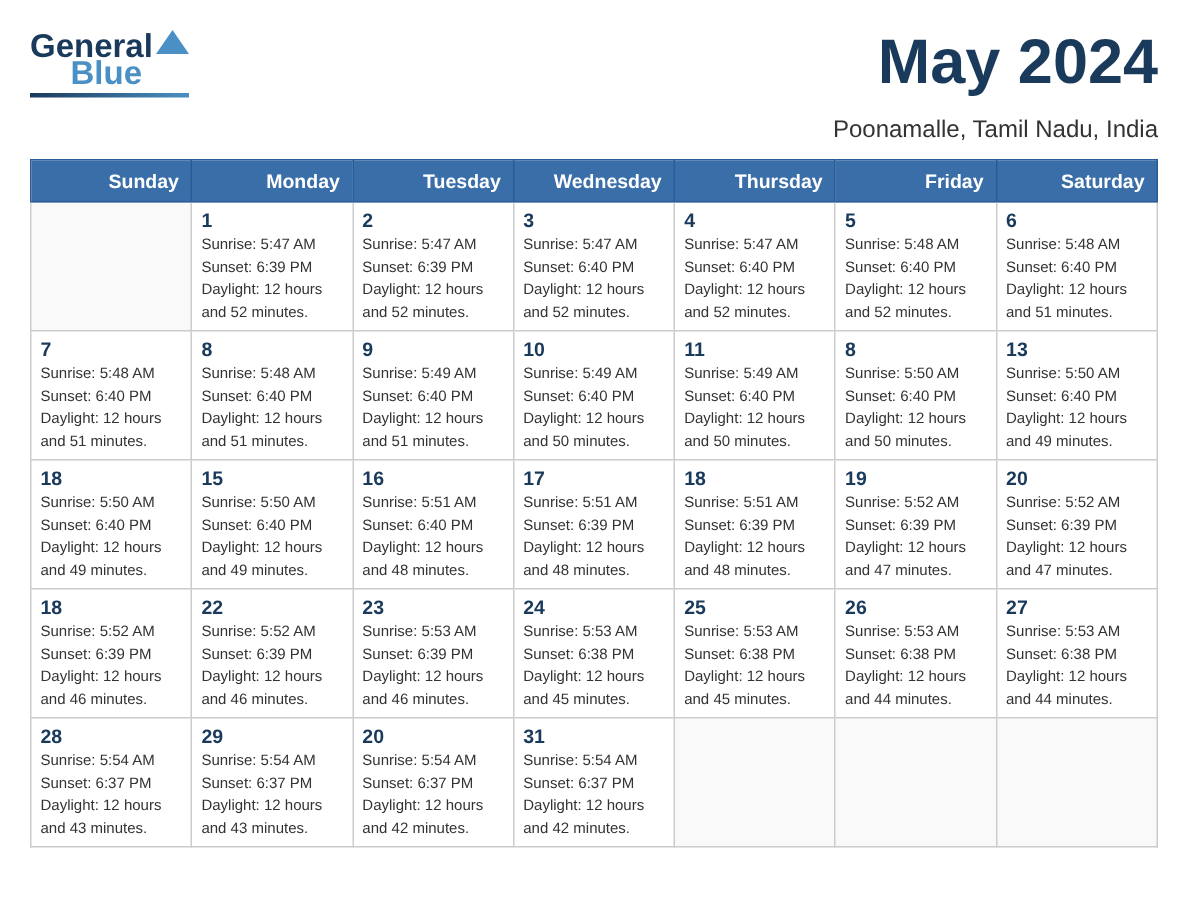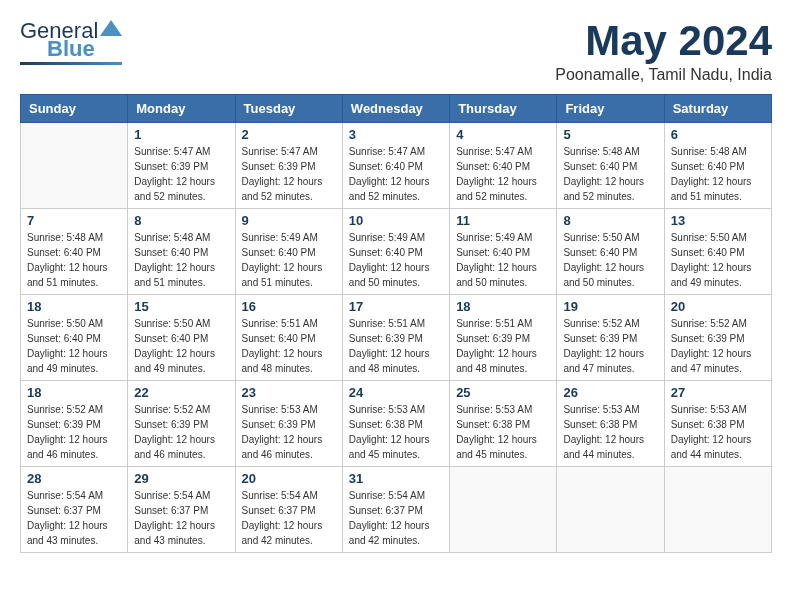--- a/index.html
+++ b/index.html
@@ -16,21 +16,21 @@
       align-items: flex-start;
       margin-bottom: 10px;
     }
     .logo {
       display: flex;
       flex-direction: column;
       align-items: flex-start;
     }
     .logo-text {
       font-size: 22px;
-      font-weight: normal;
+      font-weight: bold;
       color: #1a3a5c;
       line-height: 1;
     }
     .logo-underline {
       width: 100%;
       height: 3px;
       background: linear-gradient(to right, #1a3a5c, #4a90c4);
       margin-top: 2px;
     }
     .title-section {
@@ -38,31 +38,31 @@
     }
     .month-title {
       font-size: 42px;
       font-weight: bold;
       color: #1a3a5c;
       line-height: 1;
     }
     .location {
       font-size: 16px;
       color: #333;
-      margin-top: 4px;
+      margin-top: 16px;
     }
     .calendar {
       width: 100%;
       border-collapse: collapse;
       font-size: 11px;
     }
     .calendar th {
       background-color: #3a6ea8;
       color: #fff;
-      text-align: left;
+      text-align: right;
       padding: 6px 8px;
       font-size: 13px;
       font-weight: bold;
       border: 1px solid #2a5a98;
     }
     .calendar td {
       border: 1px solid #ccc;
       vertical-align: top;
       padding: 4px 6px;
       width: calc(100% / 7);

